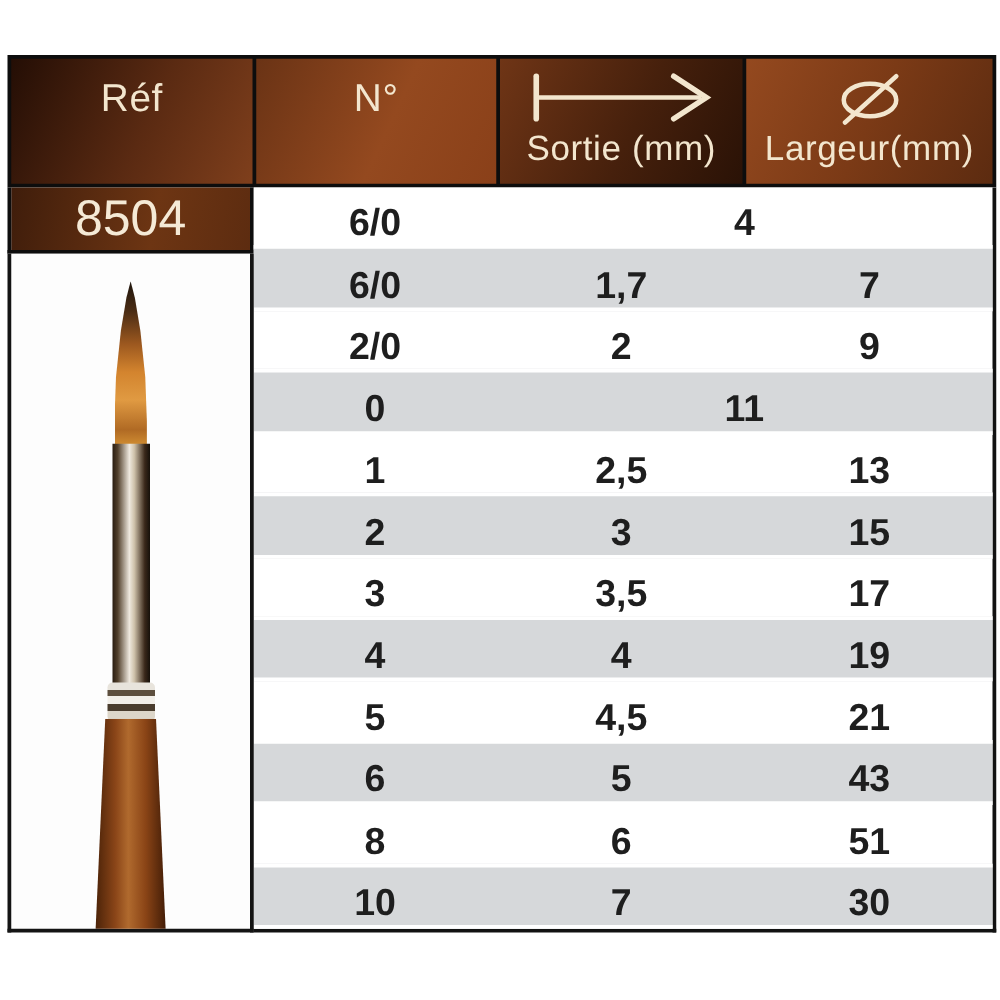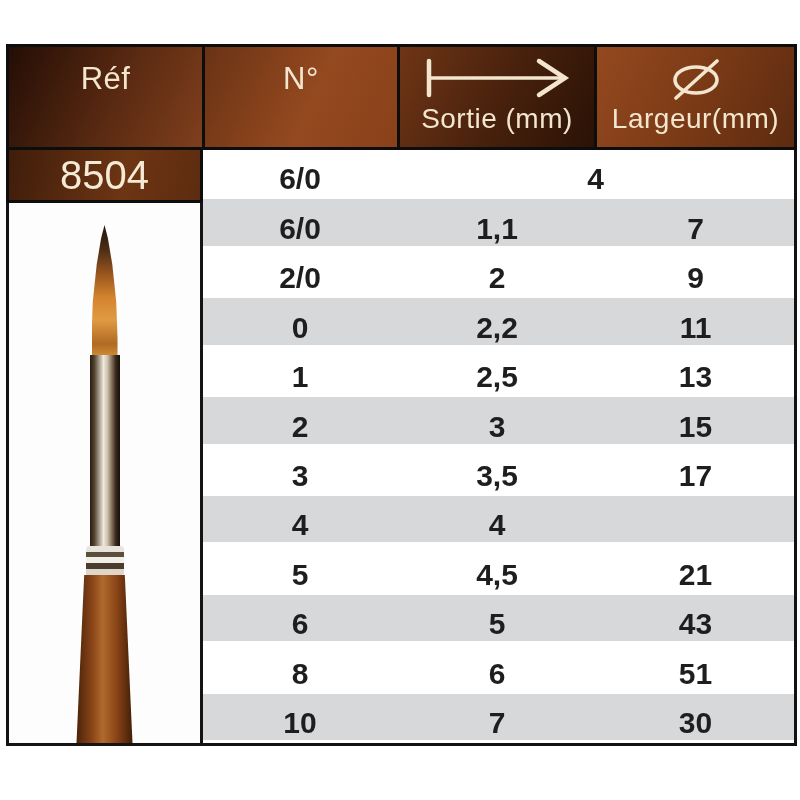--- a/index.html
+++ b/index.html
@@ -107,33 +107,32 @@
       </div>
 
       <div class="rows" id="rows">
   <div class="row">
     <div class="rc rc-n">6/0</div>
     <div class="rc rc-s">4</div>
   </div>
 
   <div class="row alt">
     <div class="rc rc-n">6/0</div>
-    <div class="rc rc-l">1,1</div>
+    <div class="rc rc-l">1,7</div>
     <div class="rc rc-s">7</div>
   </div>
 
   <div class="row">
     <div class="rc rc-n">2/0</div>
     <div class="rc rc-l">2</div>
     <div class="rc rc-s">9</div>
   </div>
 
   <div class="row alt">
     <div class="rc rc-n">0</div>
-    <div class="rc rc-l">2,2</div>
     <div class="rc rc-s">11</div>
   </div>
 
   <div class="row">
     <div class="rc rc-n">1</div>
     <div class="rc rc-l">2,5</div>
     <div class="rc rc-s">13</div>
   </div>
 
   <div class="row alt">
@@ -144,20 +143,21 @@
 
   <div class="row">
     <div class="rc rc-n">3</div>
     <div class="rc rc-l">3,5</div>
     <div class="rc rc-s">17</div>
   </div>
 
   <div class="row alt">
     <div class="rc rc-n">4</div>
     <div class="rc rc-l">4</div>
+    <div class="rc rc-s">19</div>
   </div>
 
   <div class="row">
     <div class="rc rc-n">5</div>
     <div class="rc rc-l">4,5</div>
     <div class="rc rc-s">21</div>
   </div>
 
   <div class="row alt">
     <div class="rc rc-n">6</div>

